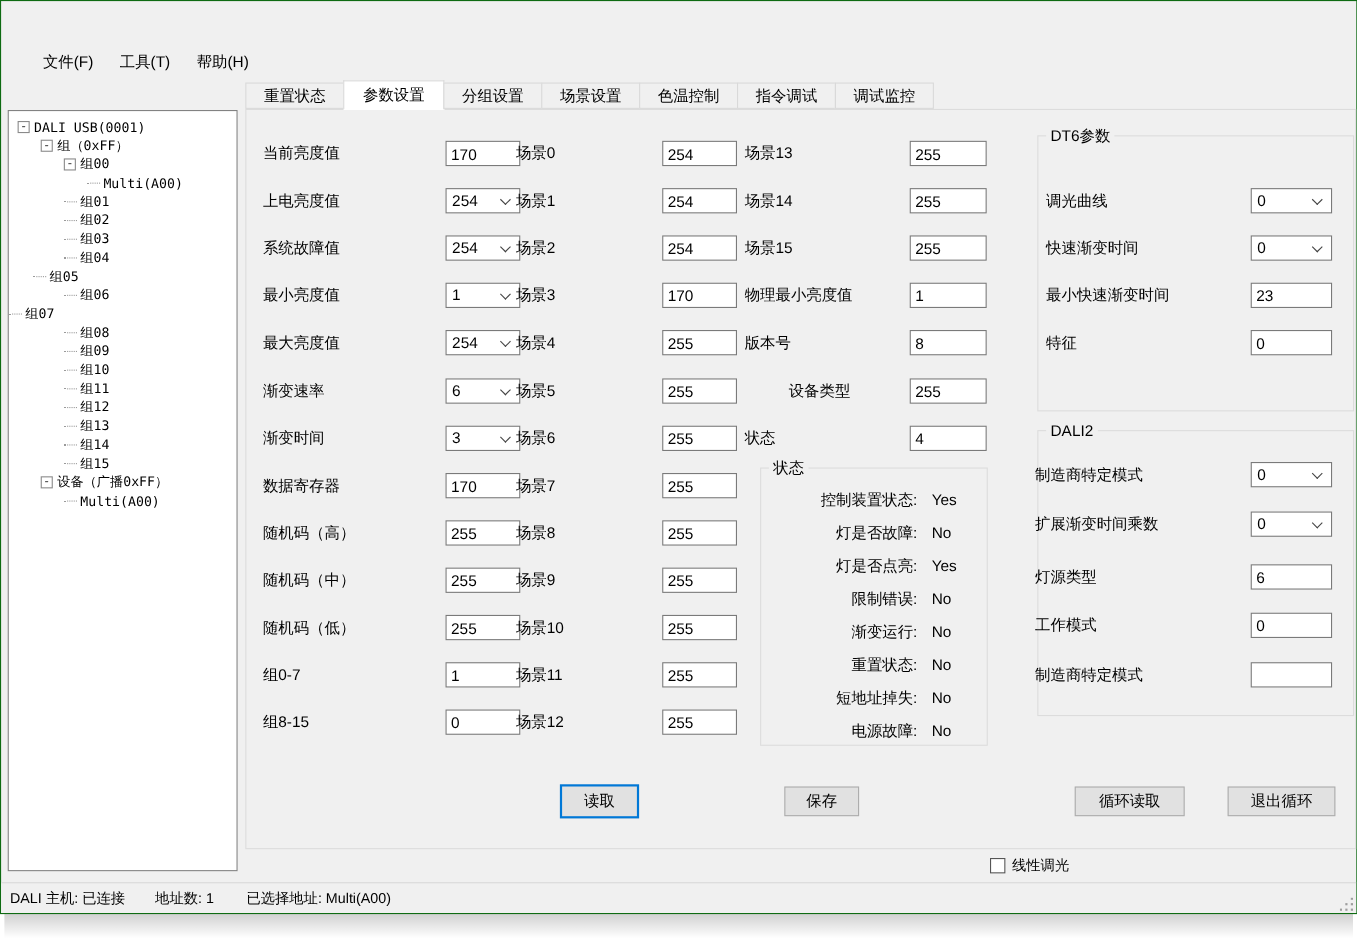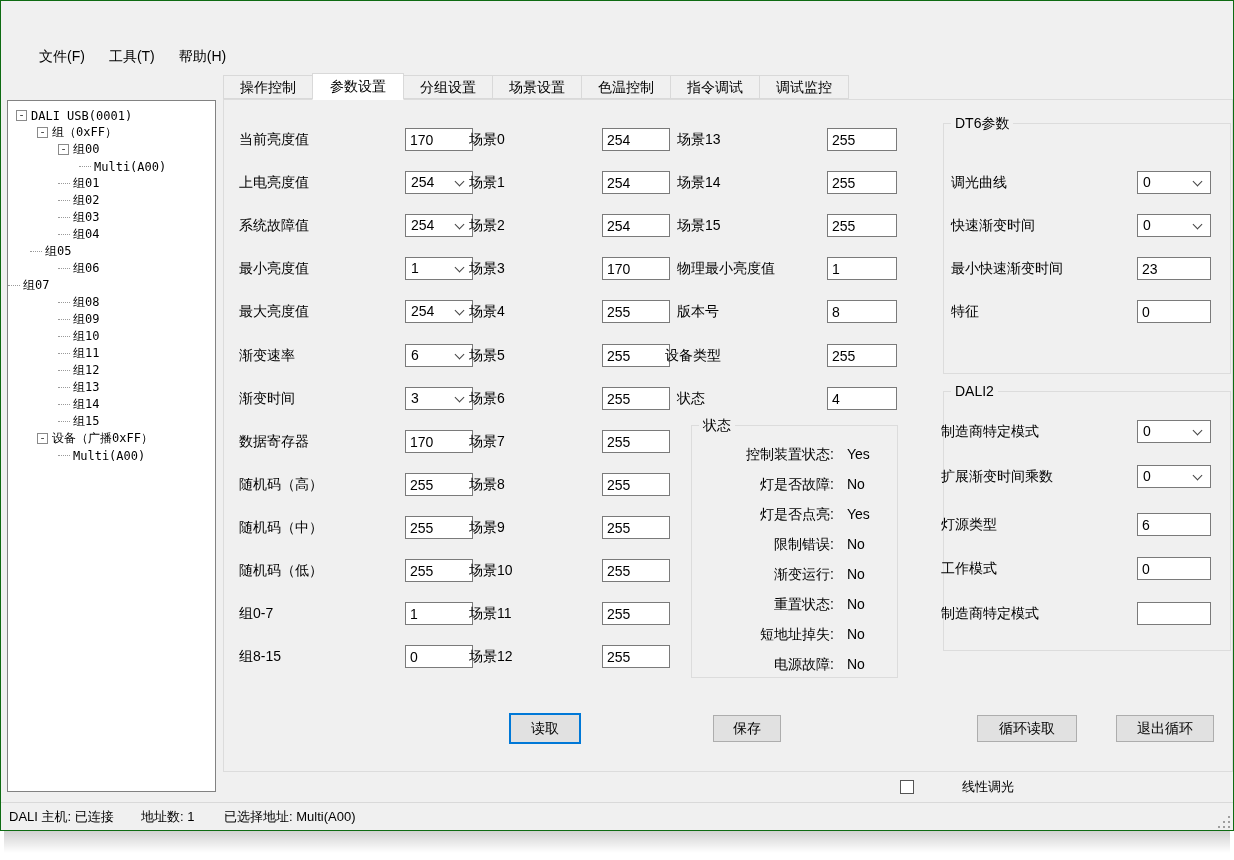--- a/index.html
+++ b/index.html
@@ -41,21 +41,21 @@
   #dt6-group{left:942px;top:122px;width:286px;height:249px;}
   #dali2-group{left:942px;top:390px;width:286px;height:258px;}
   #status-rows{position:absolute;left:0;top:13px;right:0;}
   .srow{display:flex;height:30px;line-height:30px;}
   .slabel{width:142px;text-align:right;font-size:14px;flex:none;}
   .svalue{margin-left:13px;font-size:14px;}
   
   .wbtn{position:absolute;box-sizing:border-box;background:#e1e1e1;border:1px solid #adadad;font-family:"Liberation Sans",sans-serif;font-size:14px;color:#000;z-index:2;padding:0;}
   .wbtn.focused{border:2px solid #0078d7;background:#e5f1fb00;background:#e1e1e1;}
   
-  #linear-checkbox{position:absolute;left:899px;top:777px;display:flex;align-items:center;font-size:13px;z-index:2;gap:42px;}
+  #linear-checkbox{position:absolute;left:899px;top:777px;display:flex;align-items:center;font-size:13px;z-index:2;}
   .cbox{width:14px;height:14px;box-sizing:border-box;border:1px solid #555;background:#fff;margin-right:6px;flex:none;}
   
   #statusbar{position:absolute;left:0;right:0;top:801px;height:28px;border-top:1px solid #d9d9d9;background:#f0f0f0;}
   .sbitem{position:absolute;top:0;line-height:27px;font-size:13px;white-space:nowrap;}
   #grip{position:absolute;right:2px;bottom:2px;}
   #shadow{position:absolute;left:4px;right:4px;top:831px;height:22px;background:linear-gradient(to bottom,rgba(0,0,0,0.18),rgba(0,0,0,0));}
 </style>
 </head>
 <body>
 
@@ -149,21 +149,21 @@
         <span class="expander">-</span>
         <span class="tlabel">设备（广播0xFF）</span>
       </div>
       <div class="tnode" style="padding-left: 50px;">
         <span class="tdots"></span>
         <span class="tlabel">Multi(A00)</span>
       </div>
     </div>
 
   <div id="tabstrip">
-      <div class="tab">操作控制</div>
+      <div class="tab">重置状态</div>
       <div class="tab active">参数设置</div>
       <div class="tab">分组设置</div>
       <div class="tab">场景设置</div>
       <div class="tab">色温控制</div>
       <div class="tab">指令调试</div>
       <div class="tab">调试监控</div>
     </div>
   <div id="tabpage"></div>
 
   <div id="status-group" class="groupbox">
@@ -304,21 +304,21 @@
     <div class="flabel" style="left: 676px; top: 127px; width: 126px;">场景13</div>
     <input type="text" class="tbox" value="255" style="left: 826px; top: 127px; width: 70px;">
     <div class="flabel" style="left: 676px; top: 170px; width: 126px;">场景14</div>
     <input type="text" class="tbox" value="255" style="left: 826px; top: 170px; width: 70px;">
     <div class="flabel" style="left: 676px; top: 213px; width: 126px;">场景15</div>
     <input type="text" class="tbox" value="255" style="left: 826px; top: 213px; width: 70px;">
     <div class="flabel" style="left: 676px; top: 256px; width: 126px;">物理最小亮度值</div>
     <input type="text" class="tbox" value="1" style="left: 826px; top: 256px; width: 70px;">
     <div class="flabel" style="left: 676px; top: 299px; width: 126px;">版本号</div>
     <input type="text" class="tbox" value="8" style="left: 826px; top: 299px; width: 70px;">
-    <div class="flabel" style="left: 664px; top: 343px; width: 126px;">设备类型</div>
+    <div class="flabel" style="left: 716px; top: 343px; width: 126px;">设备类型</div>
     <input type="text" class="tbox" value="255" style="left: 826px; top: 343px; width: 70px;">
     <div class="flabel" style="left: 676px; top: 386px; width: 126px;">状态</div>
     <input type="text" class="tbox" value="4" style="left: 826px; top: 386px; width: 70px;">
     <div class="flabel" style="left: 950px; top: 170px; width: 162px;">调光曲线</div>
     <div class="combo" style="left: 1136px; top: 170px; width: 74px;">
       <span class="cval">0</span>
       <span class="chev"></span>
     </div>
     <div class="flabel" style="left: 950px; top: 213px; width: 162px;">快速渐变时间</div>
     <div class="combo" style="left: 1136px; top: 213px; width: 74px;">

